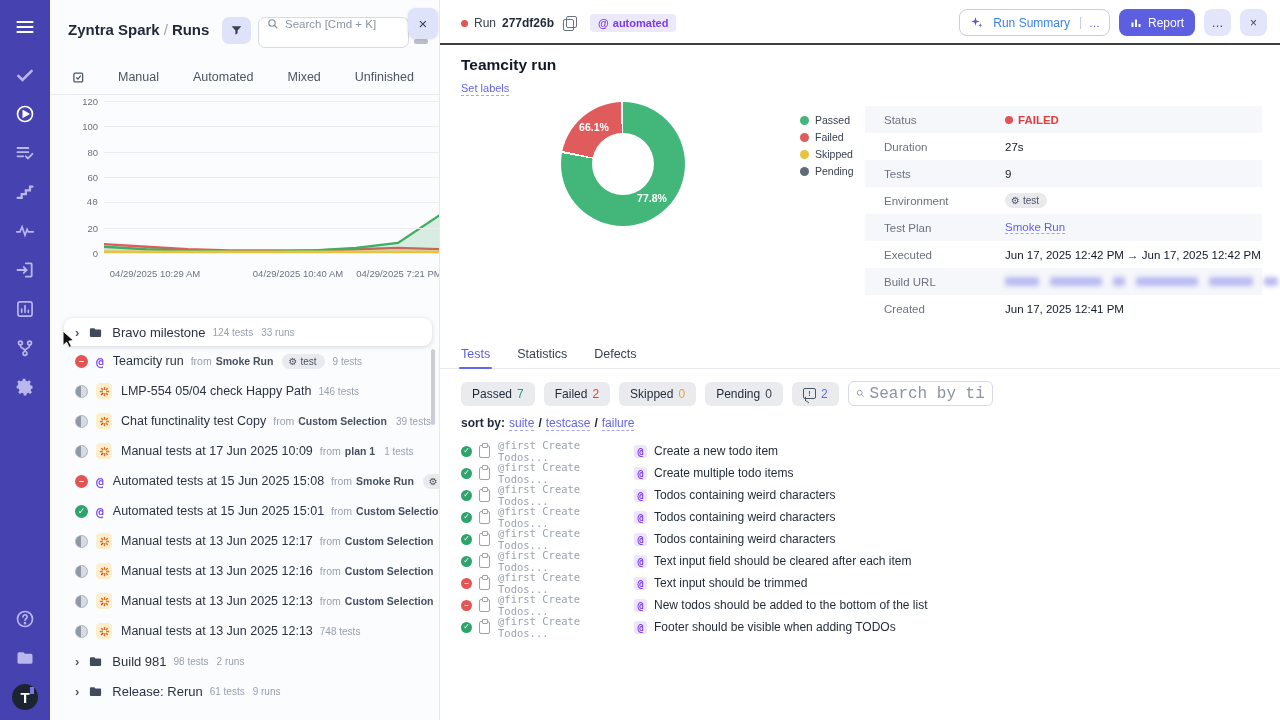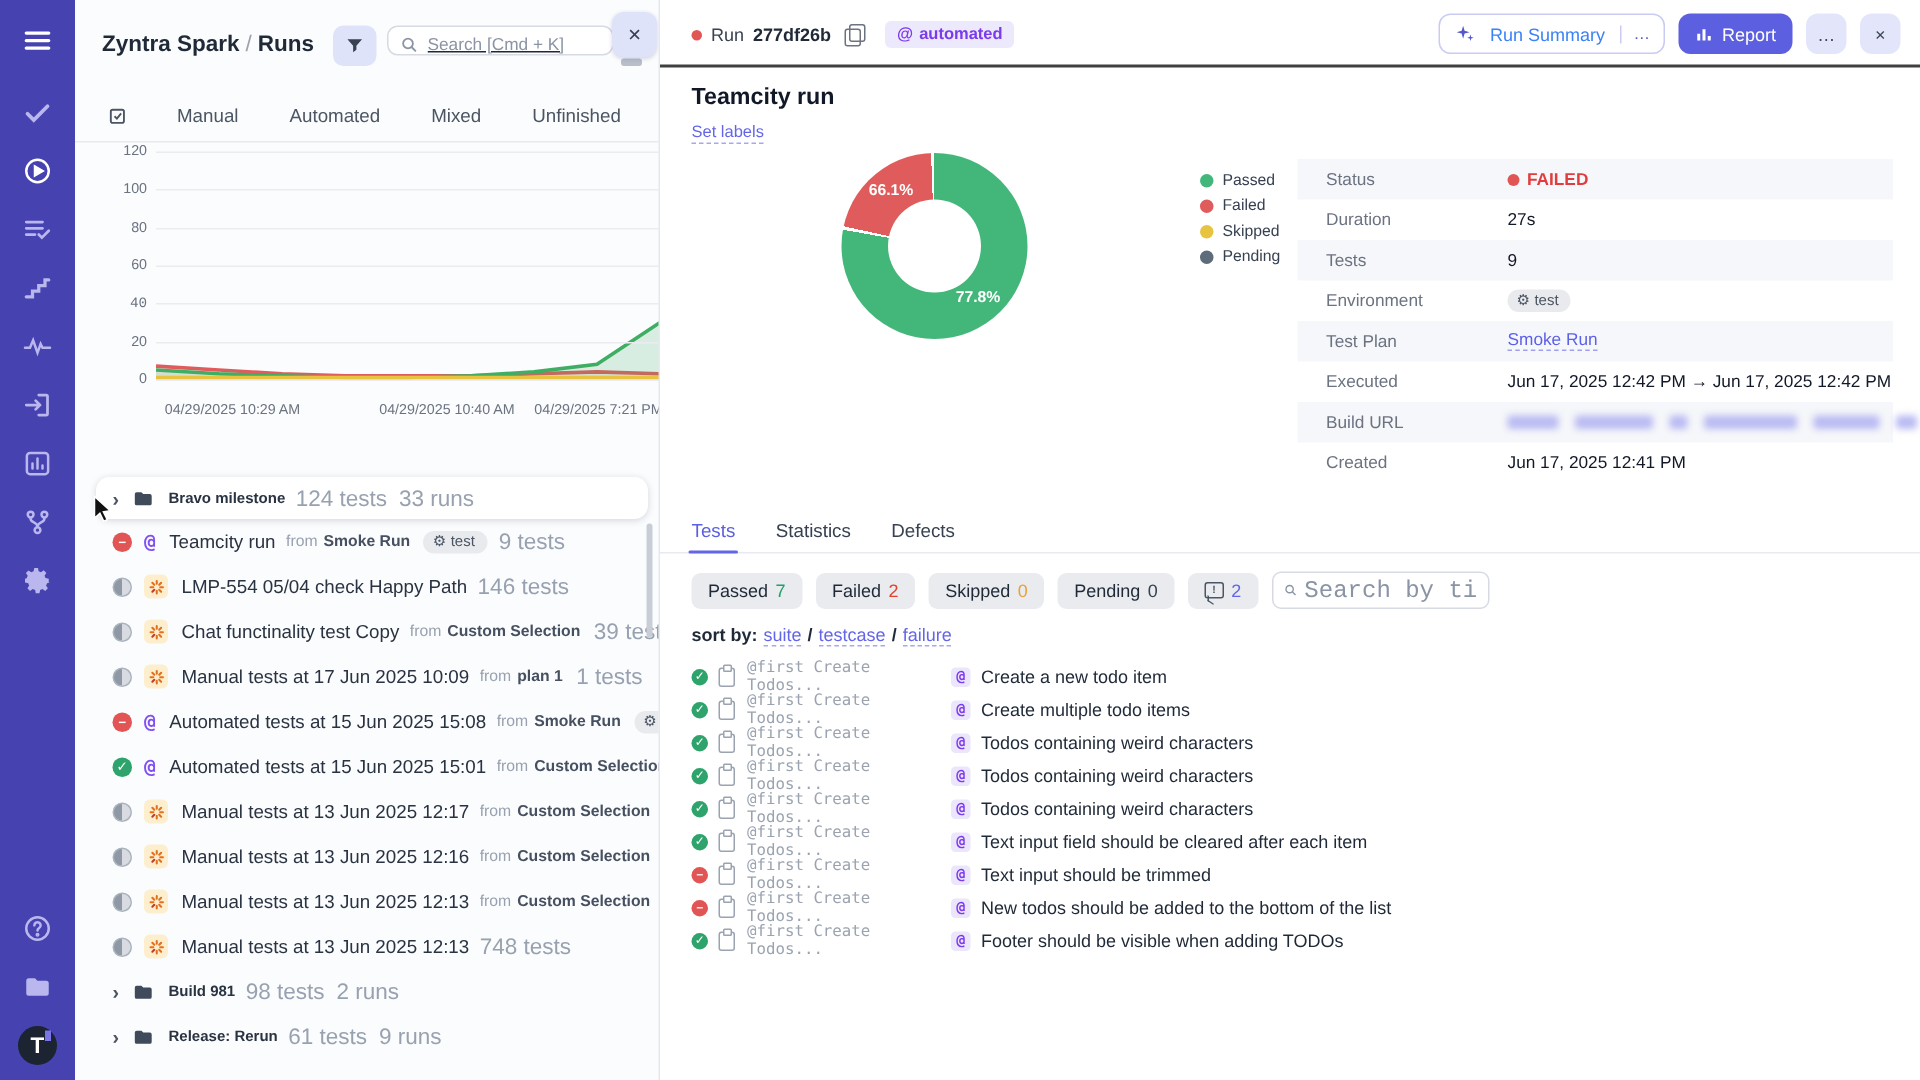--- a/index.html
+++ b/index.html
@@ -15,21 +15,21 @@
   .sb-spacer { flex:1; }
   .sb-logo { width:26px; height:26px; border-radius:50%; background:#1b2430; color:#fff; font-weight:bold; font-size:15px; display:flex; align-items:center; justify-content:center; position:relative; }
   .sb-logo::after { content:""; position:absolute; right:4px; top:3px; width:4px; height:7px; background:#7b74e8; }
 
   
   .left-panel { position:absolute; left:50px; top:0; width:390px; height:720px; background:#fbfcfd; border-right:1px solid #e6e8ee; overflow:hidden; }
   .lp-header { position:relative; height:60px; }
   .breadcrumb { position:absolute; left:18px; top:21px; font-size:15px; font-weight:bold; color:#1f2937; white-space:nowrap; }
   .breadcrumb .sep { color:#9ca3af; font-weight:normal; padding:0 4px; }
   .filter-btn { position:absolute; left:172px; top:17px; width:29px; height:27px; background:#dfe3fa; border-radius:7px; display:flex; align-items:center; justify-content:center; cursor:pointer; }
-  .search-box { position:absolute; left:208px; top:17px; width:151px; height:20px; background:#fff; border:1px solid #d7dae2; border-radius:7px; display:flex; align-items:flex-end; padding:0 8px; gap:6px;text-decoration:underline; }
+  .search-box { position:absolute; left:208px; top:17px; width:151px; height:31px; background:#fff; border:1px solid #d7dae2; border-radius:7px; display:flex; align-items:flex-start; padding:0 8px; gap:6px; }
   .search-box input { border:0; outline:0; width:110px; font-size:11.5px; color:#374151; background:transparent; font-family:inherit; }
   .search-box input::placeholder { color:#8a94a4; }
   .panel-x { position:absolute; left:358px; top:8px; width:30px; height:30px; background:#dfe3fa; border-radius:8px; font-size:15px; color:#374151; display:flex; align-items:center; justify-content:center; cursor:pointer; box-shadow:0 1px 3px rgba(60,60,120,.2); z-index:4; }
   .panel-x-under { position:absolute; left:364px; top:39px; width:14px; height:5px; background:#b8bfca; border-radius:2px; z-index:3; }
 
   .lp-tabs { position:absolute; left:0; top:60px; width:390px; height:35px; display:flex; align-items:center; gap:0; border-bottom:1px solid #e8eaf0; }
   .lp-tabs .sel-icon { margin-left:22px; margin-right:14px; color:#4b5563; display:flex; }
   .lp-tab { font-size:12.5px; color:#4b5563; padding:0 17px; cursor:pointer; white-space:nowrap; }
 
   .trend-wrap { position:absolute; left:0; top:96px; width:390px; height:190px; }
@@ -47,24 +47,24 @@
   .st-failed { background:#e25555; }
   .st-passed { background:#2ea36b; }
   .st-other { background:linear-gradient(90deg,#8f99a6 50%,#d8dce2 50%); border:1px solid #aab2bd; }
   .type-ico { flex:0 0 auto; margin-right:9px; display:flex; align-items:center; justify-content:center; }
   .auto-at { color:#8150f2; font-weight:bold; font-size:13px; font-family:"DejaVu Sans Mono", monospace; }
   .manual-ico { width:16px; height:16px; border-radius:4px; background:#fdeecd; display:flex; align-items:center; justify-content:center; }
   .run-title { font-size:12.5px; color:#2a3342; font-weight:500; margin-right:7px; }
   .from-lbl { font-size:10.5px; color:#98a1b0; margin-right:4px; }
   .from-val { font-size:10.5px; color:#475061; font-weight:bold; margin-right:9px; }
   .env-chip { font-size:10px; color:#4b5563; background:#e8eaee; border-radius:9px; padding:2px 8px 2px 6px; margin-right:8px; display:inline-flex; align-items:center; gap:3px; }
-  .count-lbl { font-size:15px; color:#98a1b0; margin-right:8px; }
+  .count-lbl { font-size:10px; color:#98a1b0; margin-right:8px; }
   .folder-row .chevron { font-size:13px; color:#4b5563; font-weight:bold; margin-right:9px; }
   .folder-row .f-ico { margin-right:9px; display:flex; }
-  .folder-row .run-title { font-weight:bold; font-size:10px; }
+  .folder-row .run-title { font-weight:normal; font-size:13px; }
   .run-row.highlight { background:#fff; border-radius:9px; box-shadow:0 1px 5px rgba(30,40,80,.18); margin:0 8px 0 14px; padding-left:11px; height:28px; }
   .cursor-ico { position:absolute; left:12px; top:330px; z-index:5; }
   .lp-scrollbar { position:absolute; left:381px; top:349px; width:4px; height:76px; border-radius:2px; background:#c9ced6; }
 
   
   .right-panel { position:absolute; left:440px; top:0; width:840px; height:720px; background:#fff; }
   .rp-header { position:relative; height:45px; border-bottom:2px solid #404040; }
   .rp-run-id { position:absolute; left:21px; top:14px; display:flex; align-items:center; gap:6px; font-size:12px; color:#374151; }
   .red-dot { width:7px; height:7px; border-radius:50%; background:#e25555; }
   .run-id-b { font-weight:bold; color:#1f2937; }

